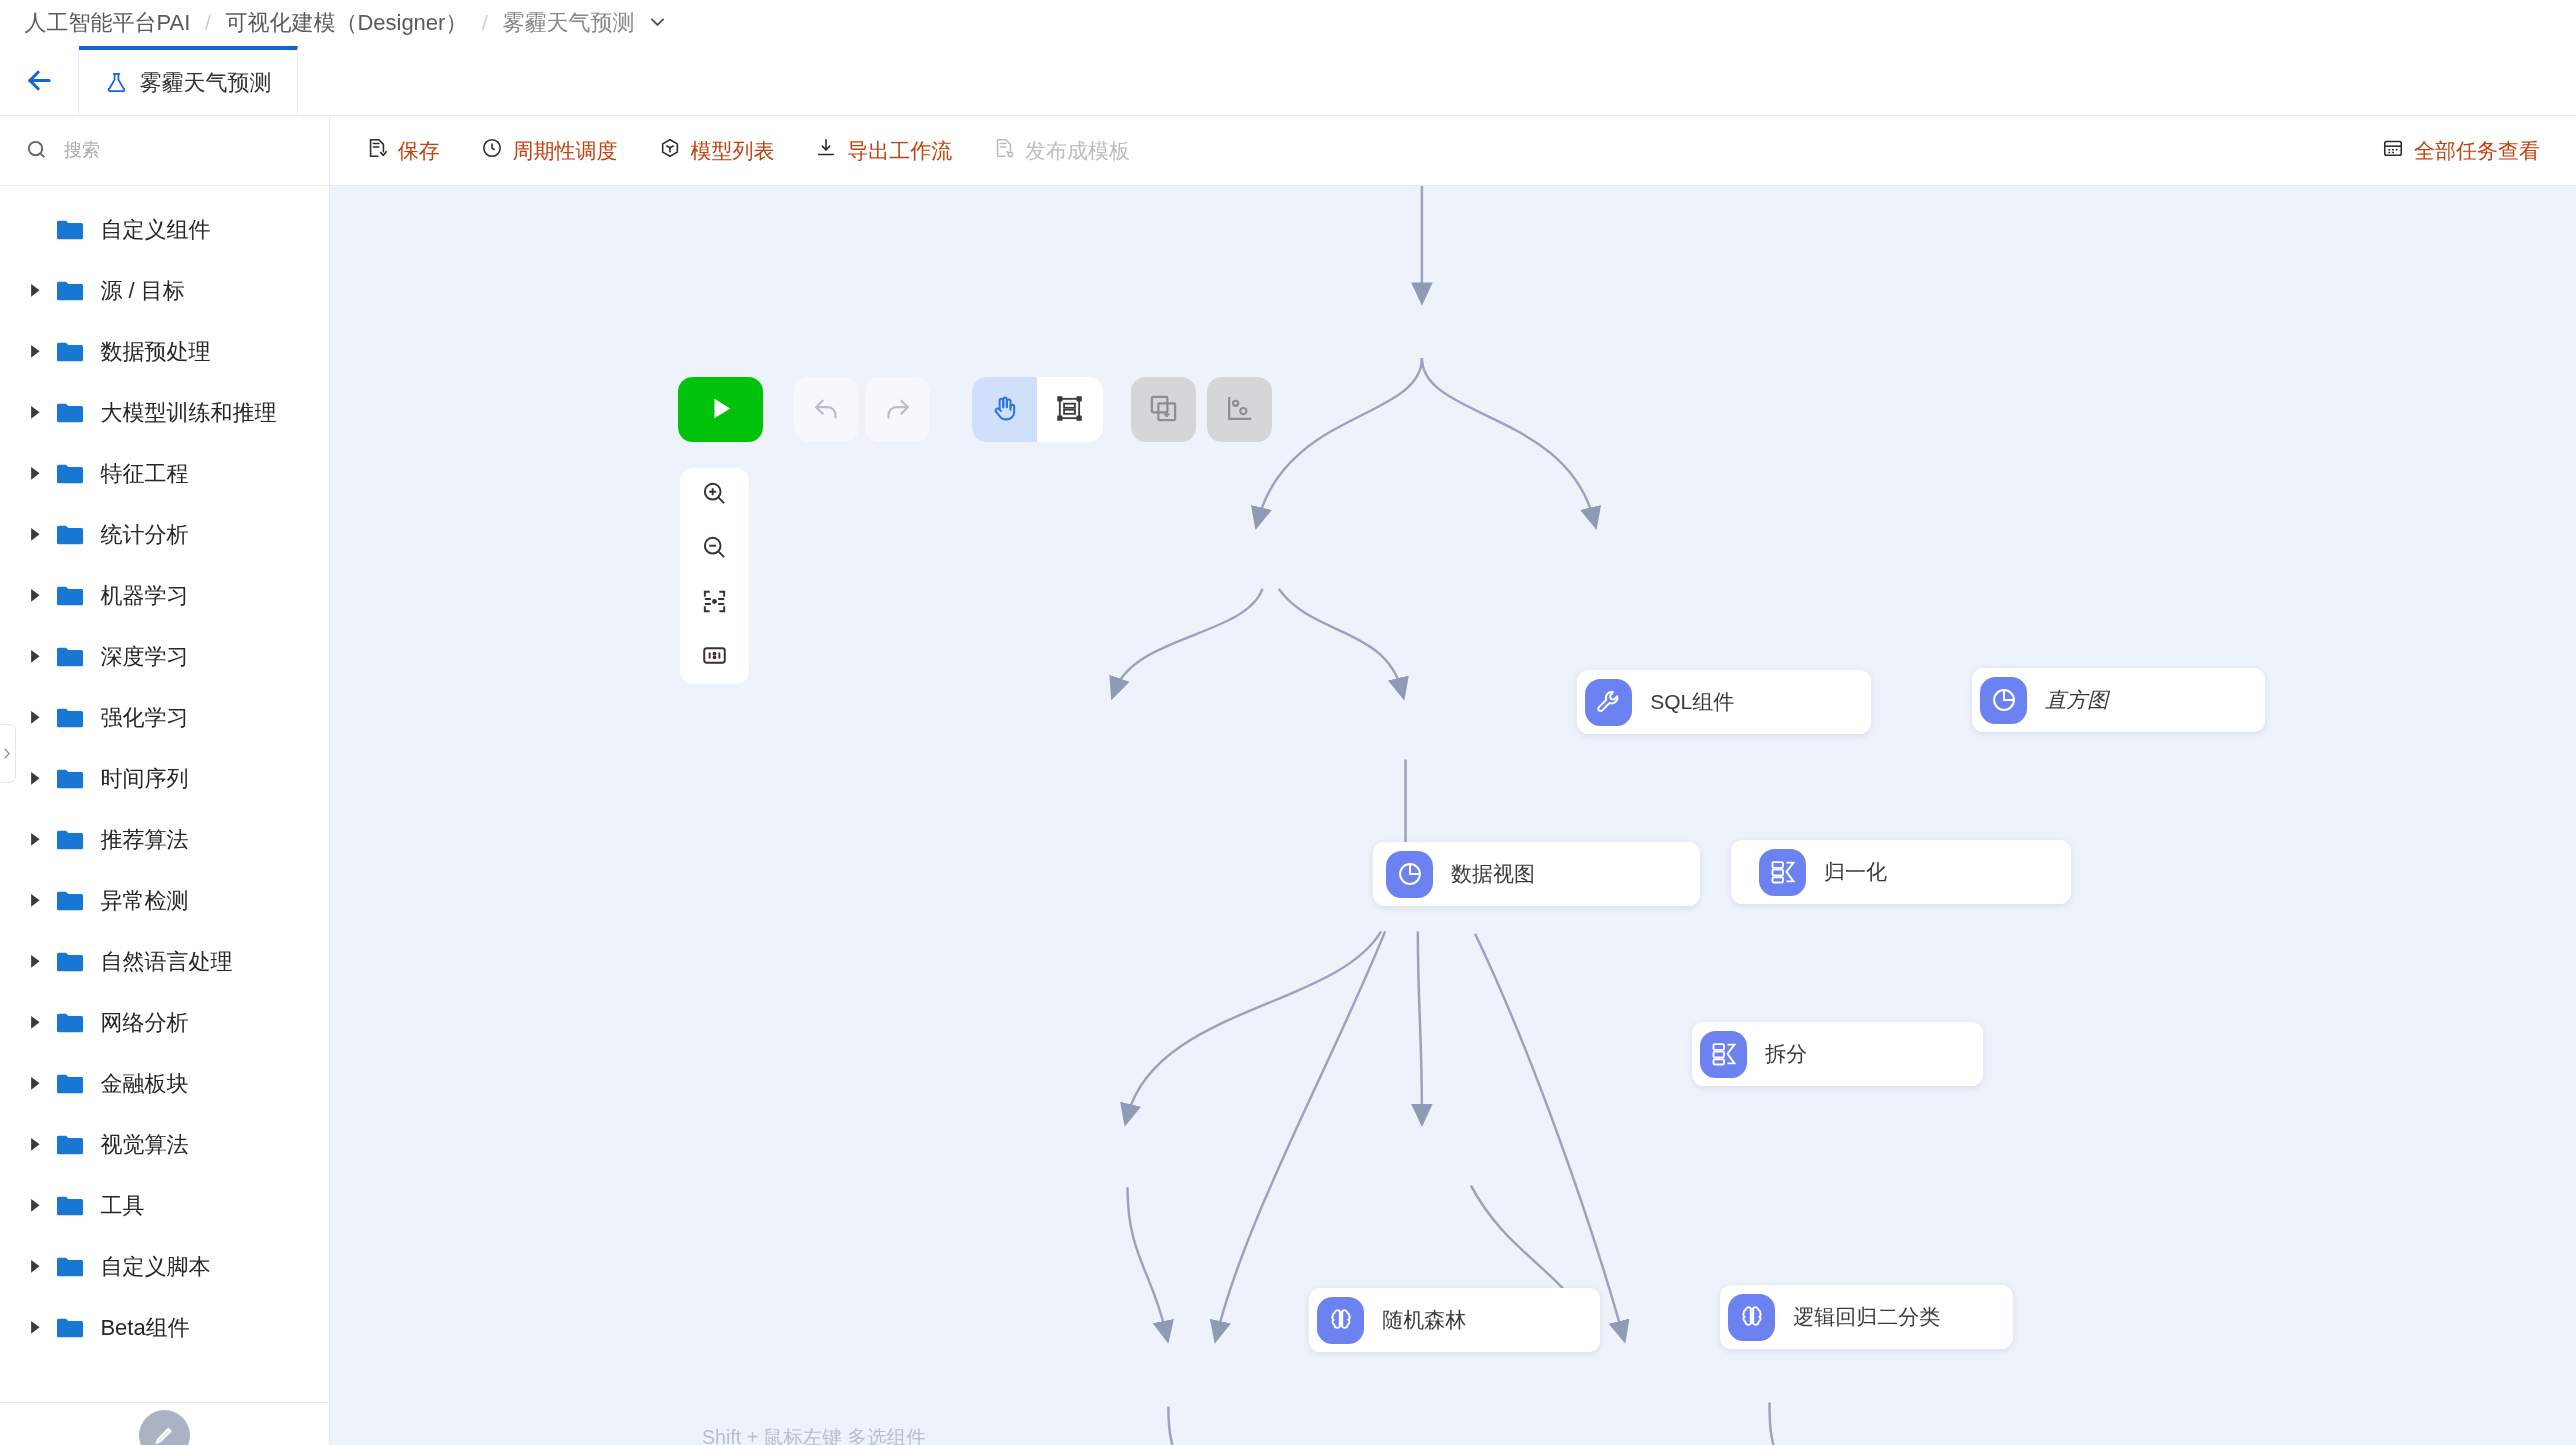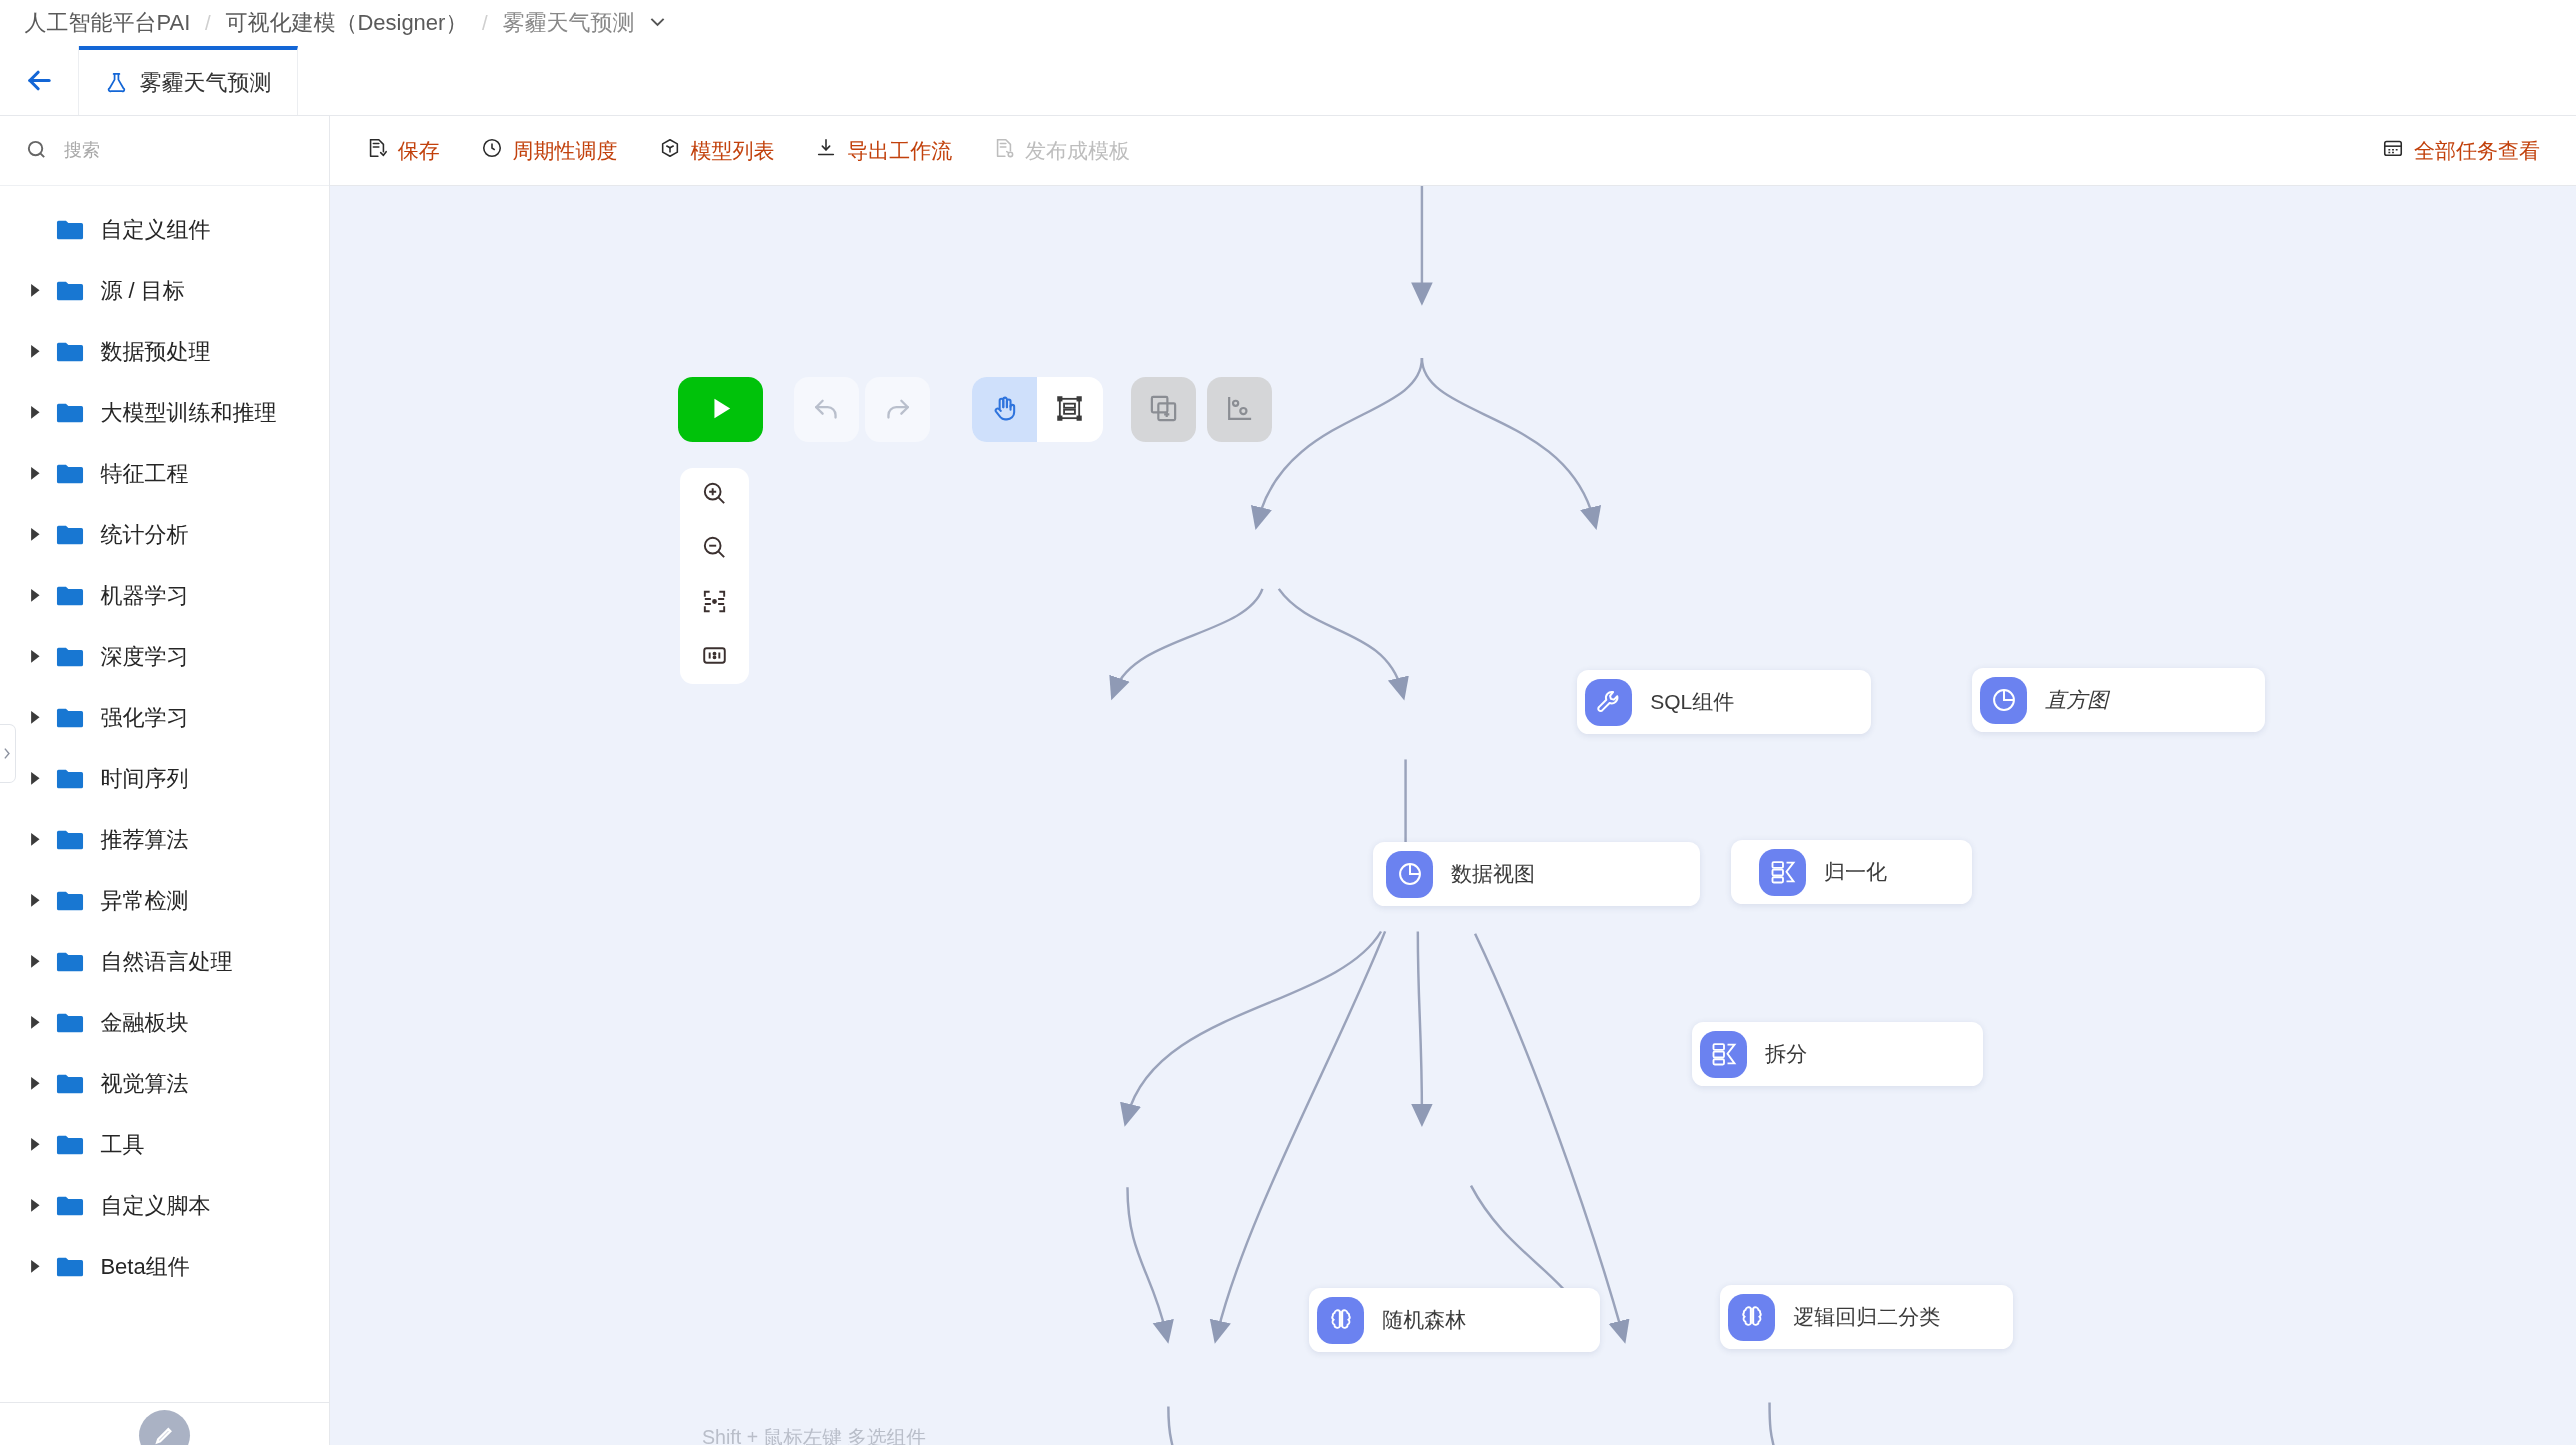--- a/index.html
+++ b/index.html
@@ -347,20 +347,31 @@
         <div class="tree-item">
           <span class="tw">
               <svg viewBox="0 0 12 14">
                 <path d="M2 1l8 6-8 6z" fill="#3b3b3b"></path>
               </svg>
             </span>
           <span class="folder"><svg viewBox="0 0 34 27" width="28" height="22">
                 <path d="M1 4a2 2 0 0 1 2-2h9l3 3h16a2 2 0 0 1 2 2v16a2 2 0 0 1-2 2H3a2 2 0 0 1-2-2z" fill="#1877d2"></path>
               </svg></span>
           <span class="tree-label">自然语言处理</span>
+        </div>
+        <div class="tree-item">
+          <span class="tw">
+              <svg viewBox="0 0 12 14">
+                <path d="M2 1l8 6-8 6z" fill="#3b3b3b"></path>
+              </svg>
+            </span>
+          <span class="folder"><svg viewBox="0 0 34 27" width="28" height="22">
+                <path d="M1 4a2 2 0 0 1 2-2h9l3 3h16a2 2 0 0 1 2 2v16a2 2 0 0 1-2 2H3a2 2 0 0 1-2-2z" fill="#1877d2"></path>
+              </svg></span>
+          <span class="tree-label">网络分析</span>
         </div>
         <div class="tree-item">
           <span class="tw">
               <svg viewBox="0 0 12 14">
                 <path d="M2 1l8 6-8 6z" fill="#3b3b3b"></path>
               </svg>
             </span>
           <span class="folder"><svg viewBox="0 0 34 27" width="28" height="22">
                 <path d="M1 4a2 2 0 0 1 2-2h9l3 3h16a2 2 0 0 1 2 2v16a2 2 0 0 1-2 2H3a2 2 0 0 1-2-2z" fill="#1877d2"></path>
               </svg></span>
@@ -618,21 +629,21 @@
         </div>
         <div class="node" style="left:1043px;top:656px;width:327px;padding-left:13px;">
           <span class="node-icon">
               <svg viewBox="0 0 24 24" fill="none" stroke="#fff" stroke-width="1.7">
                 <circle cx="12" cy="12" r="8.5"></circle>
                 <path d="M12 3.5V12h8.5"></path>
               </svg>
             </span>
           <span class="node-label">数据视图</span>
         </div>
-        <div class="node" style="left:1401px;top:654px;width:241px;padding-left:28px;">
+        <div class="node" style="left:1401px;top:654px;width:340px;padding-left:28px;">
           <span class="node-icon">
               <svg viewBox="0 0 24 24" fill="none" stroke="#fff" stroke-width="1.6">
                 <rect x="3" y="3.5" width="9" height="5" rx="1"></rect>
                 <rect x="3" y="10" width="9" height="5" rx="1"></rect>
                 <rect x="3" y="16.5" width="9" height="4.5" rx="1"></rect>
                 <path d="M5 6h.01M5 12.5h.01M5 18.6h.01"></path>
                 <path d="M15 4h6l-6 7.8 6 8.2h-6"></path>
               </svg>
             </span>
           <span class="node-label">归一化</span>

